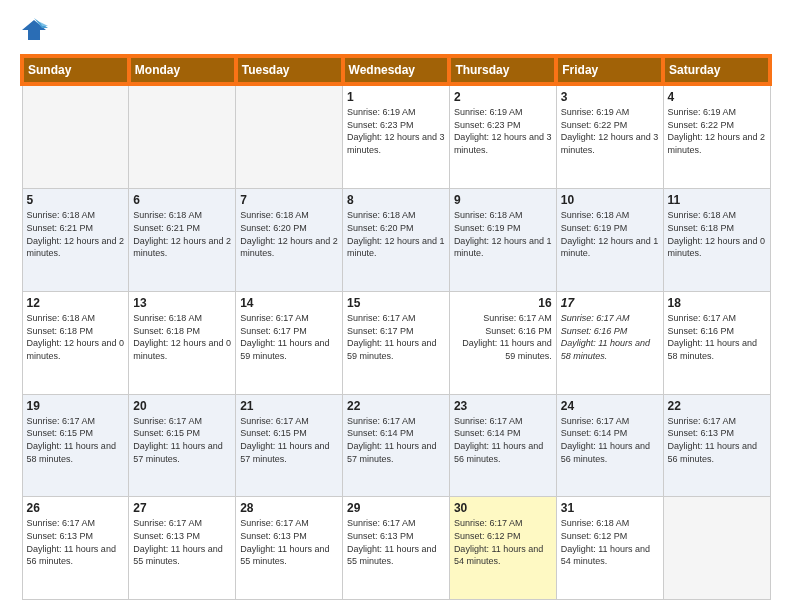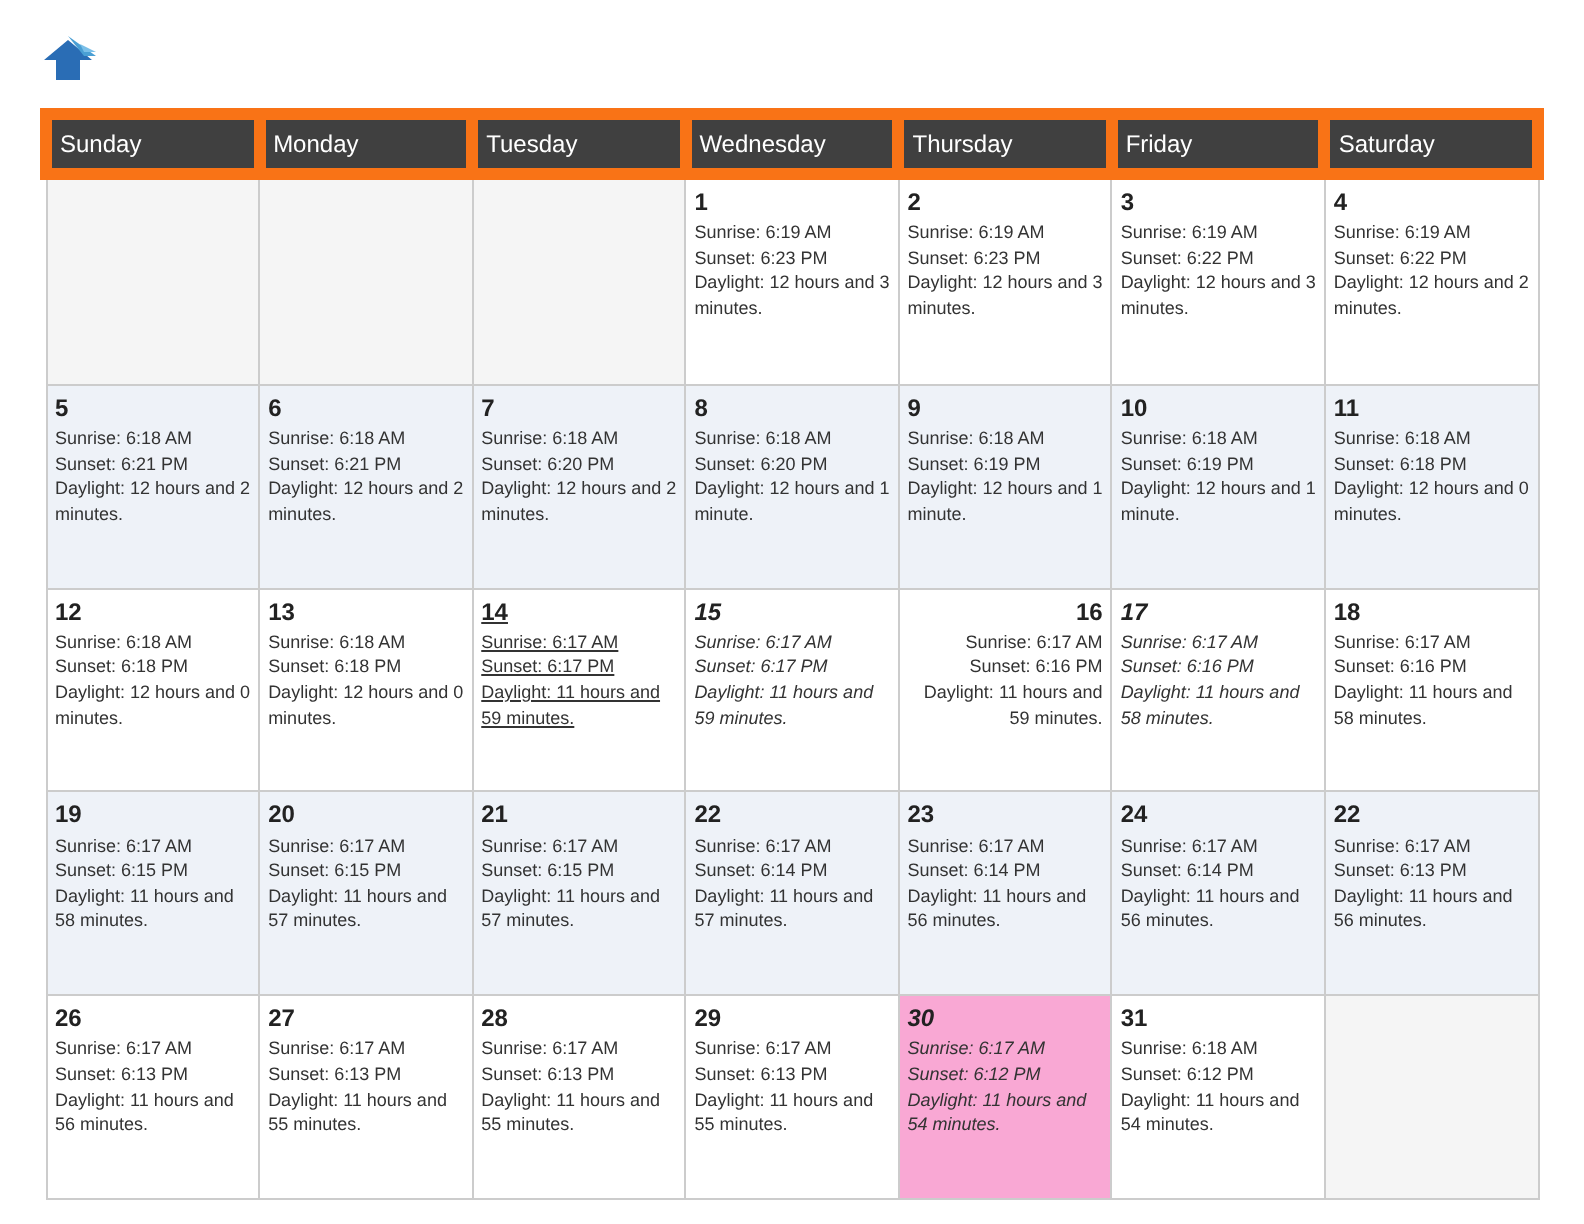--- a/index.html
+++ b/index.html
@@ -45,27 +45,27 @@
       color: #444;
     }
     .calendar {
       flex: 1;
       border: 1px solid #ccc;
       border-collapse: collapse;
       width: 100%;
       table-layout: fixed;
     }
     .calendar th {
-      background: #404040;
+      background: #a16207;
       color: #fff;
       font-size: 12px;
-      font-weight: normal;
+      font-weight: bold;
       padding: 5px 4px;
       text-align: left;
-      border: 6px solid #f97316;
+      border: 4px solid #f97316;
     }
     .calendar td {
       border: 1px solid #ccc;
       vertical-align: top;
       padding: 3px 4px;
       font-size: 9.5px;
       color: #333;
       line-height: 1.35;
       background: #fff;
     }
@@ -218,28 +218,28 @@
 Daylight: 12 hours
 and 0 minutes.</div>
           </td>
           <td style="background: rgb(255, 255, 255);">
             <span class="day-num">13</span>
             <div class="day-info">Sunrise: 6:18 AM
 Sunset: 6:18 PM
 Daylight: 12 hours
 and 0 minutes.</div>
           </td>
-          <td style="background: rgb(255, 255, 255); text-decoration: underline;">
+          <td style="background: rgb(255, 255, 255);">
             <span class="day-num">14</span>
             <div class="day-info">Sunrise: 6:17 AM
 Sunset: 6:17 PM
 Daylight: 11 hours
 and 59 minutes.</div>
           </td>
-          <td style="background: rgb(255, 255, 255); font-style: italic;">
+          <td style="background: rgb(255, 255, 255);">
             <span class="day-num">15</span>
             <div class="day-info">Sunrise: 6:17 AM
 Sunset: 6:17 PM
 Daylight: 11 hours
 and 59 minutes.</div>
           </td>
           <td style="background: rgb(255, 255, 255); text-align: right;">
             <span class="day-num">16</span>
             <div class="day-info">Sunrise: 6:17 AM
 Sunset: 6:16 PM
@@ -334,21 +334,21 @@
 Daylight: 11 hours
 and 55 minutes.</div>
           </td>
           <td style="background: rgb(255, 255, 255);">
             <span class="day-num">29</span>
             <div class="day-info">Sunrise: 6:17 AM
 Sunset: 6:13 PM
 Daylight: 11 hours
 and 55 minutes.</div>
           </td>
-          <td style="background: #f9a8d4; font-style: italic;">
+          <td style="background: #fef9c3;">
             <span class="day-num">30</span>
             <div class="day-info">Sunrise: 6:17 AM
 Sunset: 6:12 PM
 Daylight: 11 hours
 and 54 minutes.</div>
           </td>
           <td style="background: rgb(255, 255, 255);">
             <span class="day-num">31</span>
             <div class="day-info">Sunrise: 6:18 AM
 Sunset: 6:12 PM

